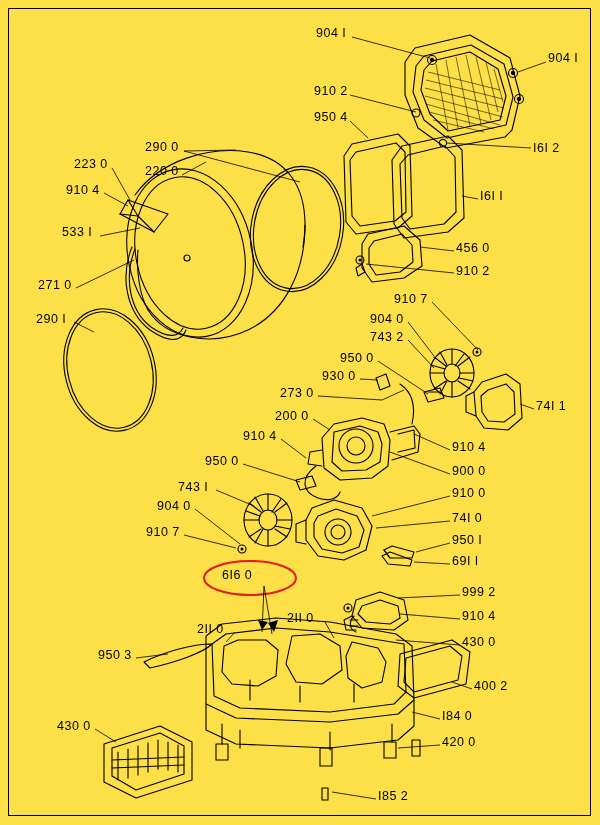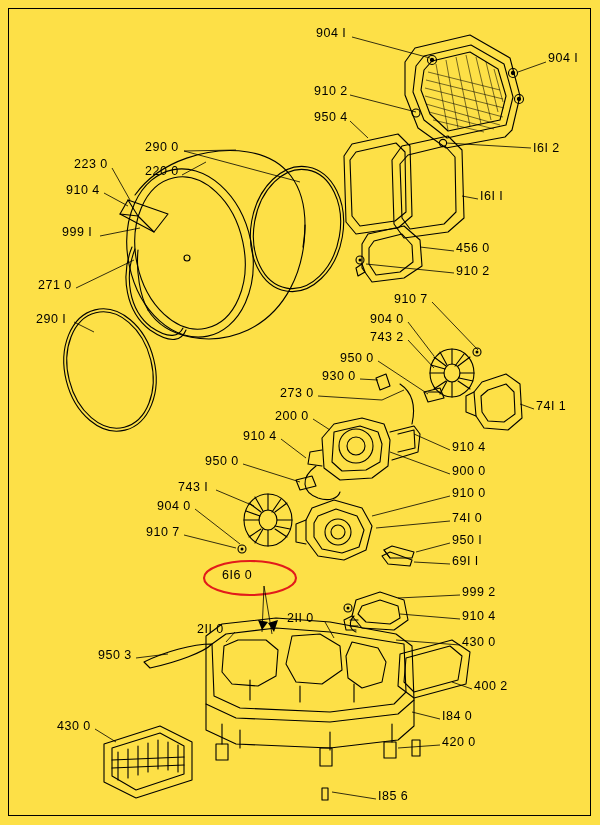--- a/index.html
+++ b/index.html
@@ -250,21 +250,21 @@
   <span class="lbl" style="left:316px;top:26px">904 I</span>
   <span class="lbl" style="left:548px;top:51px">904 I</span>
   <span class="lbl" style="left:314px;top:84px">910 2</span>
   <span class="lbl" style="left:314px;top:110px">950 4</span>
   <span class="lbl" style="left:533px;top:141px">I6I 2</span>
   <span class="lbl" style="left:145px;top:140px">290 0</span>
   <span class="lbl" style="left:74px;top:157px">223 0</span>
   <span class="lbl" style="left:145px;top:164px">220 0</span>
   <span class="lbl" style="left:66px;top:183px">910 4</span>
   <span class="lbl" style="left:480px;top:189px">I6I I</span>
-  <span class="lbl" style="left:62px;top:225px">999 I</span>
+  <span class="lbl" style="left:62px;top:225px">533 I</span>
   <span class="lbl" style="left:456px;top:241px">456 0</span>
   <span class="lbl" style="left:456px;top:264px">910 2</span>
   <span class="lbl" style="left:38px;top:278px">271 0</span>
   <span class="lbl" style="left:394px;top:292px">910 7</span>
   <span class="lbl" style="left:370px;top:312px">904 0</span>
   <span class="lbl" style="left:36px;top:312px">290 I</span>
   <span class="lbl" style="left:370px;top:330px">743 2</span>
   <span class="lbl" style="left:340px;top:351px">950 0</span>
   <span class="lbl" style="left:322px;top:369px">930 0</span>
   <span class="lbl" style="left:536px;top:399px">74I 1</span>
@@ -285,14 +285,14 @@
   <span class="lbl" style="left:462px;top:585px">999 2</span>
   <span class="lbl" style="left:462px;top:609px">910 4</span>
   <span class="lbl" style="left:287px;top:611px">2II 0</span>
   <span class="lbl" style="left:197px;top:622px">2II 0</span>
   <span class="lbl" style="left:462px;top:635px">430 0</span>
   <span class="lbl" style="left:98px;top:648px">950 3</span>
   <span class="lbl" style="left:474px;top:679px">400 2</span>
   <span class="lbl" style="left:442px;top:709px">I84 0</span>
   <span class="lbl" style="left:57px;top:719px">430 0</span>
   <span class="lbl" style="left:442px;top:735px">420 0</span>
-  <span class="lbl" style="left:378px;top:789px">I85 6</span>
+  <span class="lbl" style="left:378px;top:789px">I85 2</span>
 </div>
 
 </body></html>

